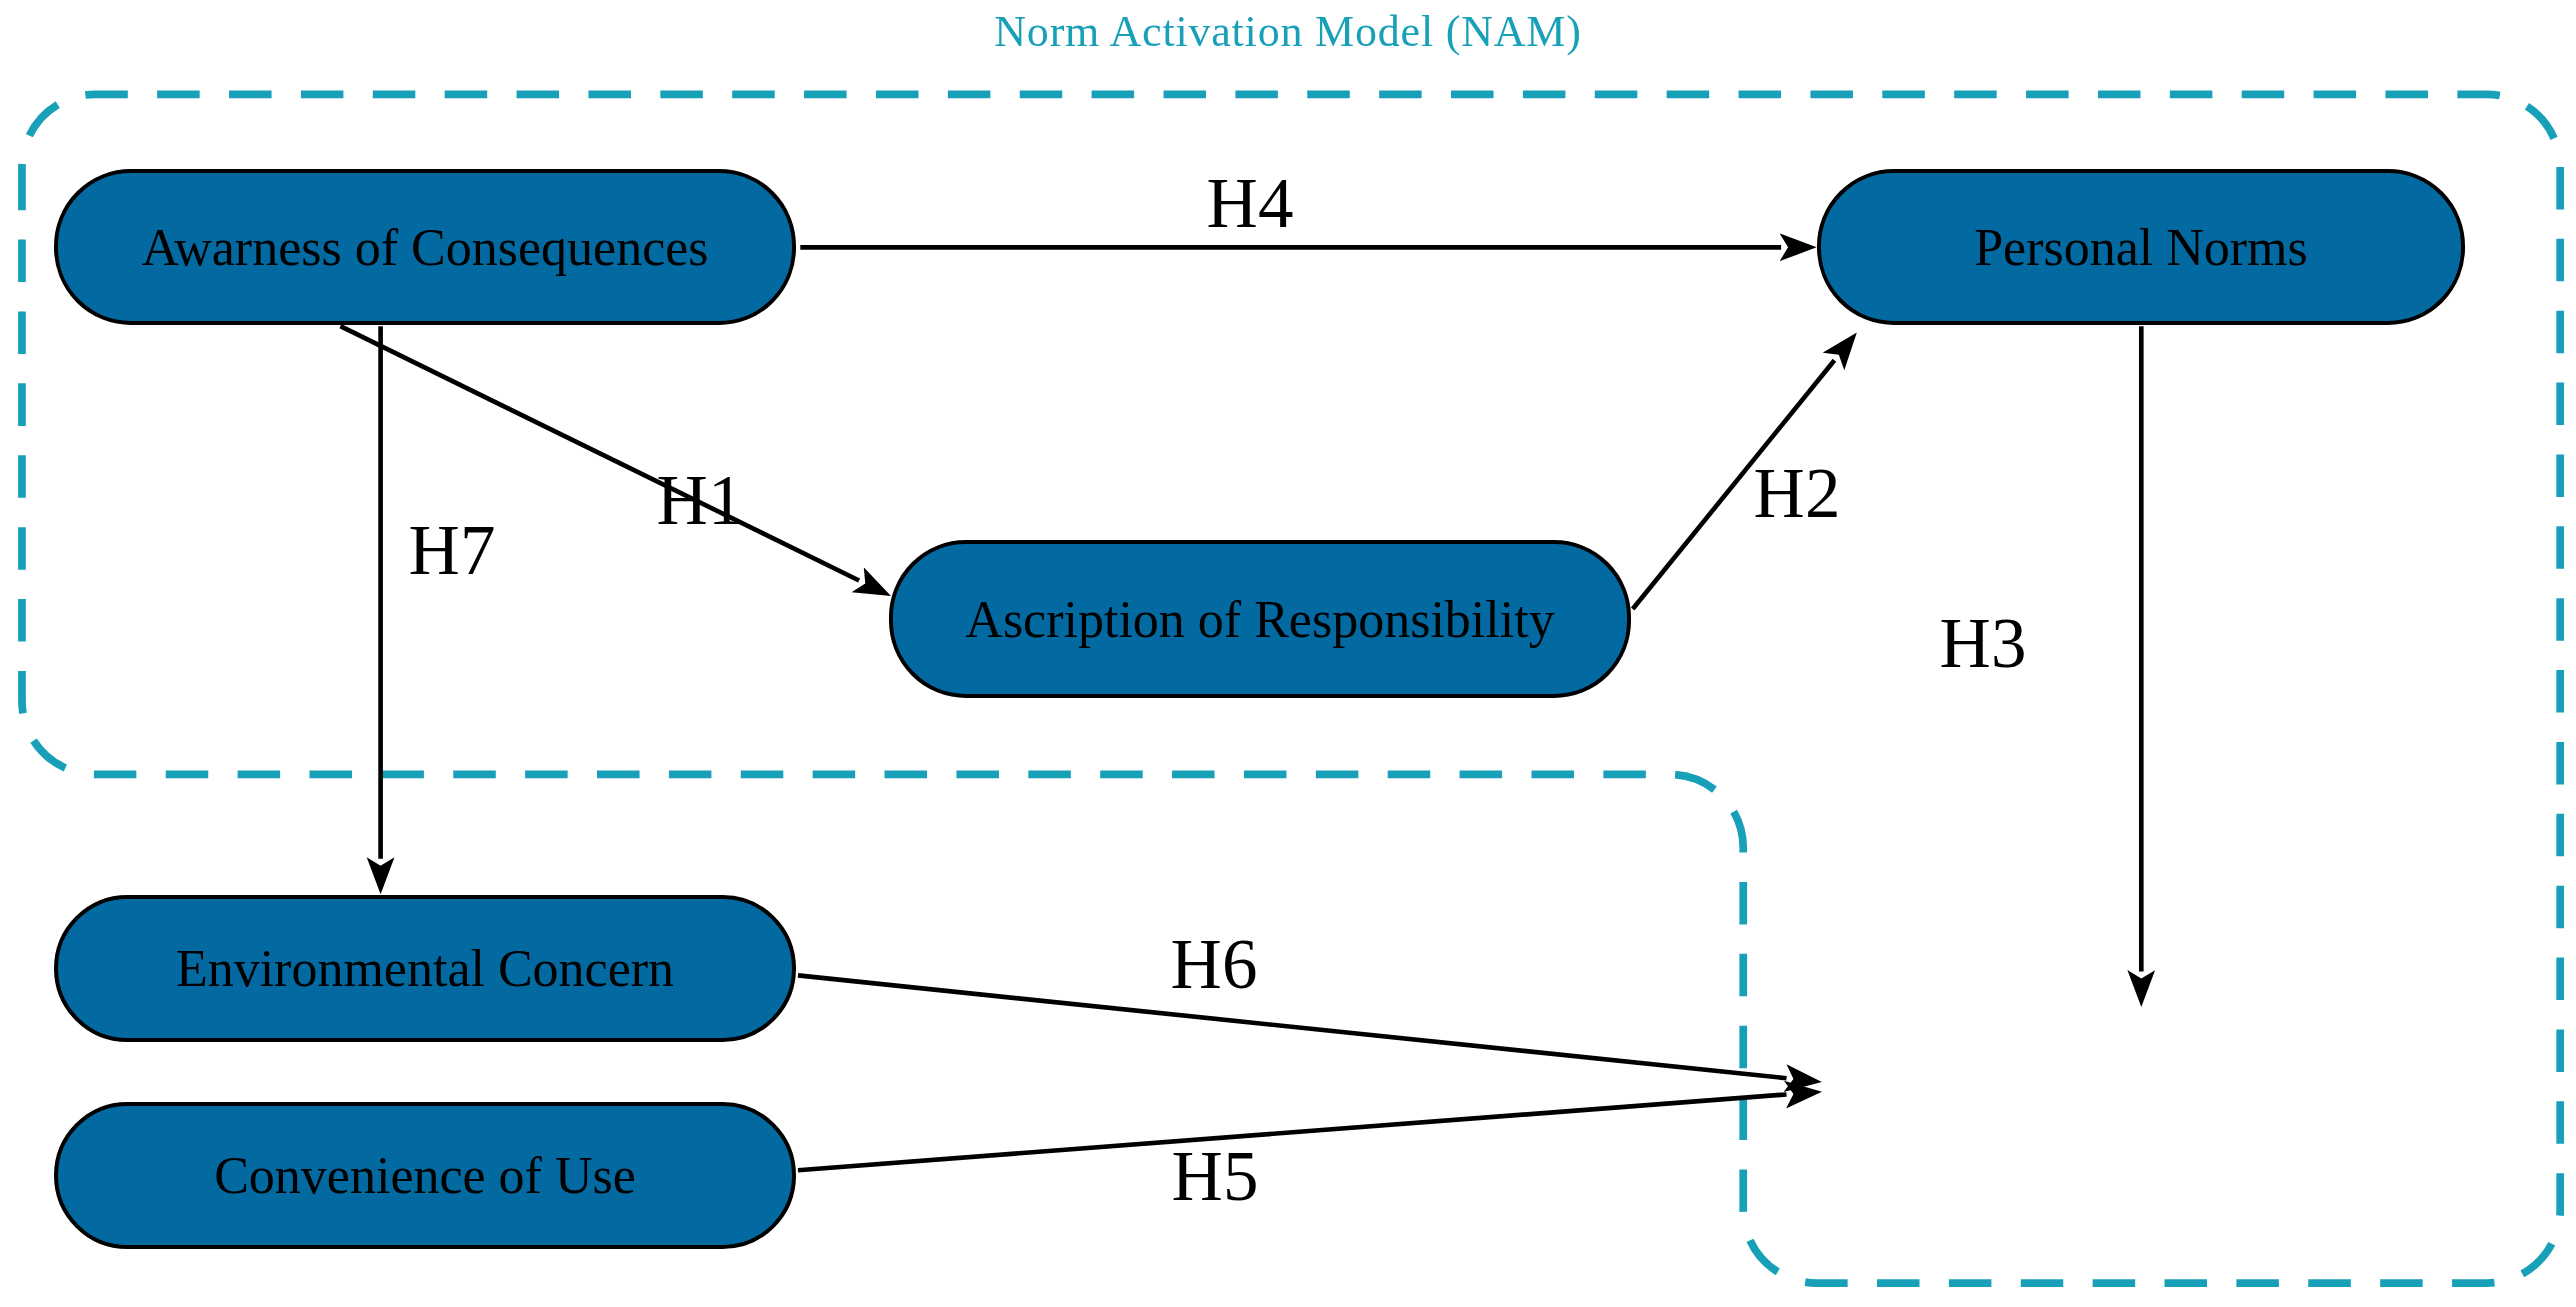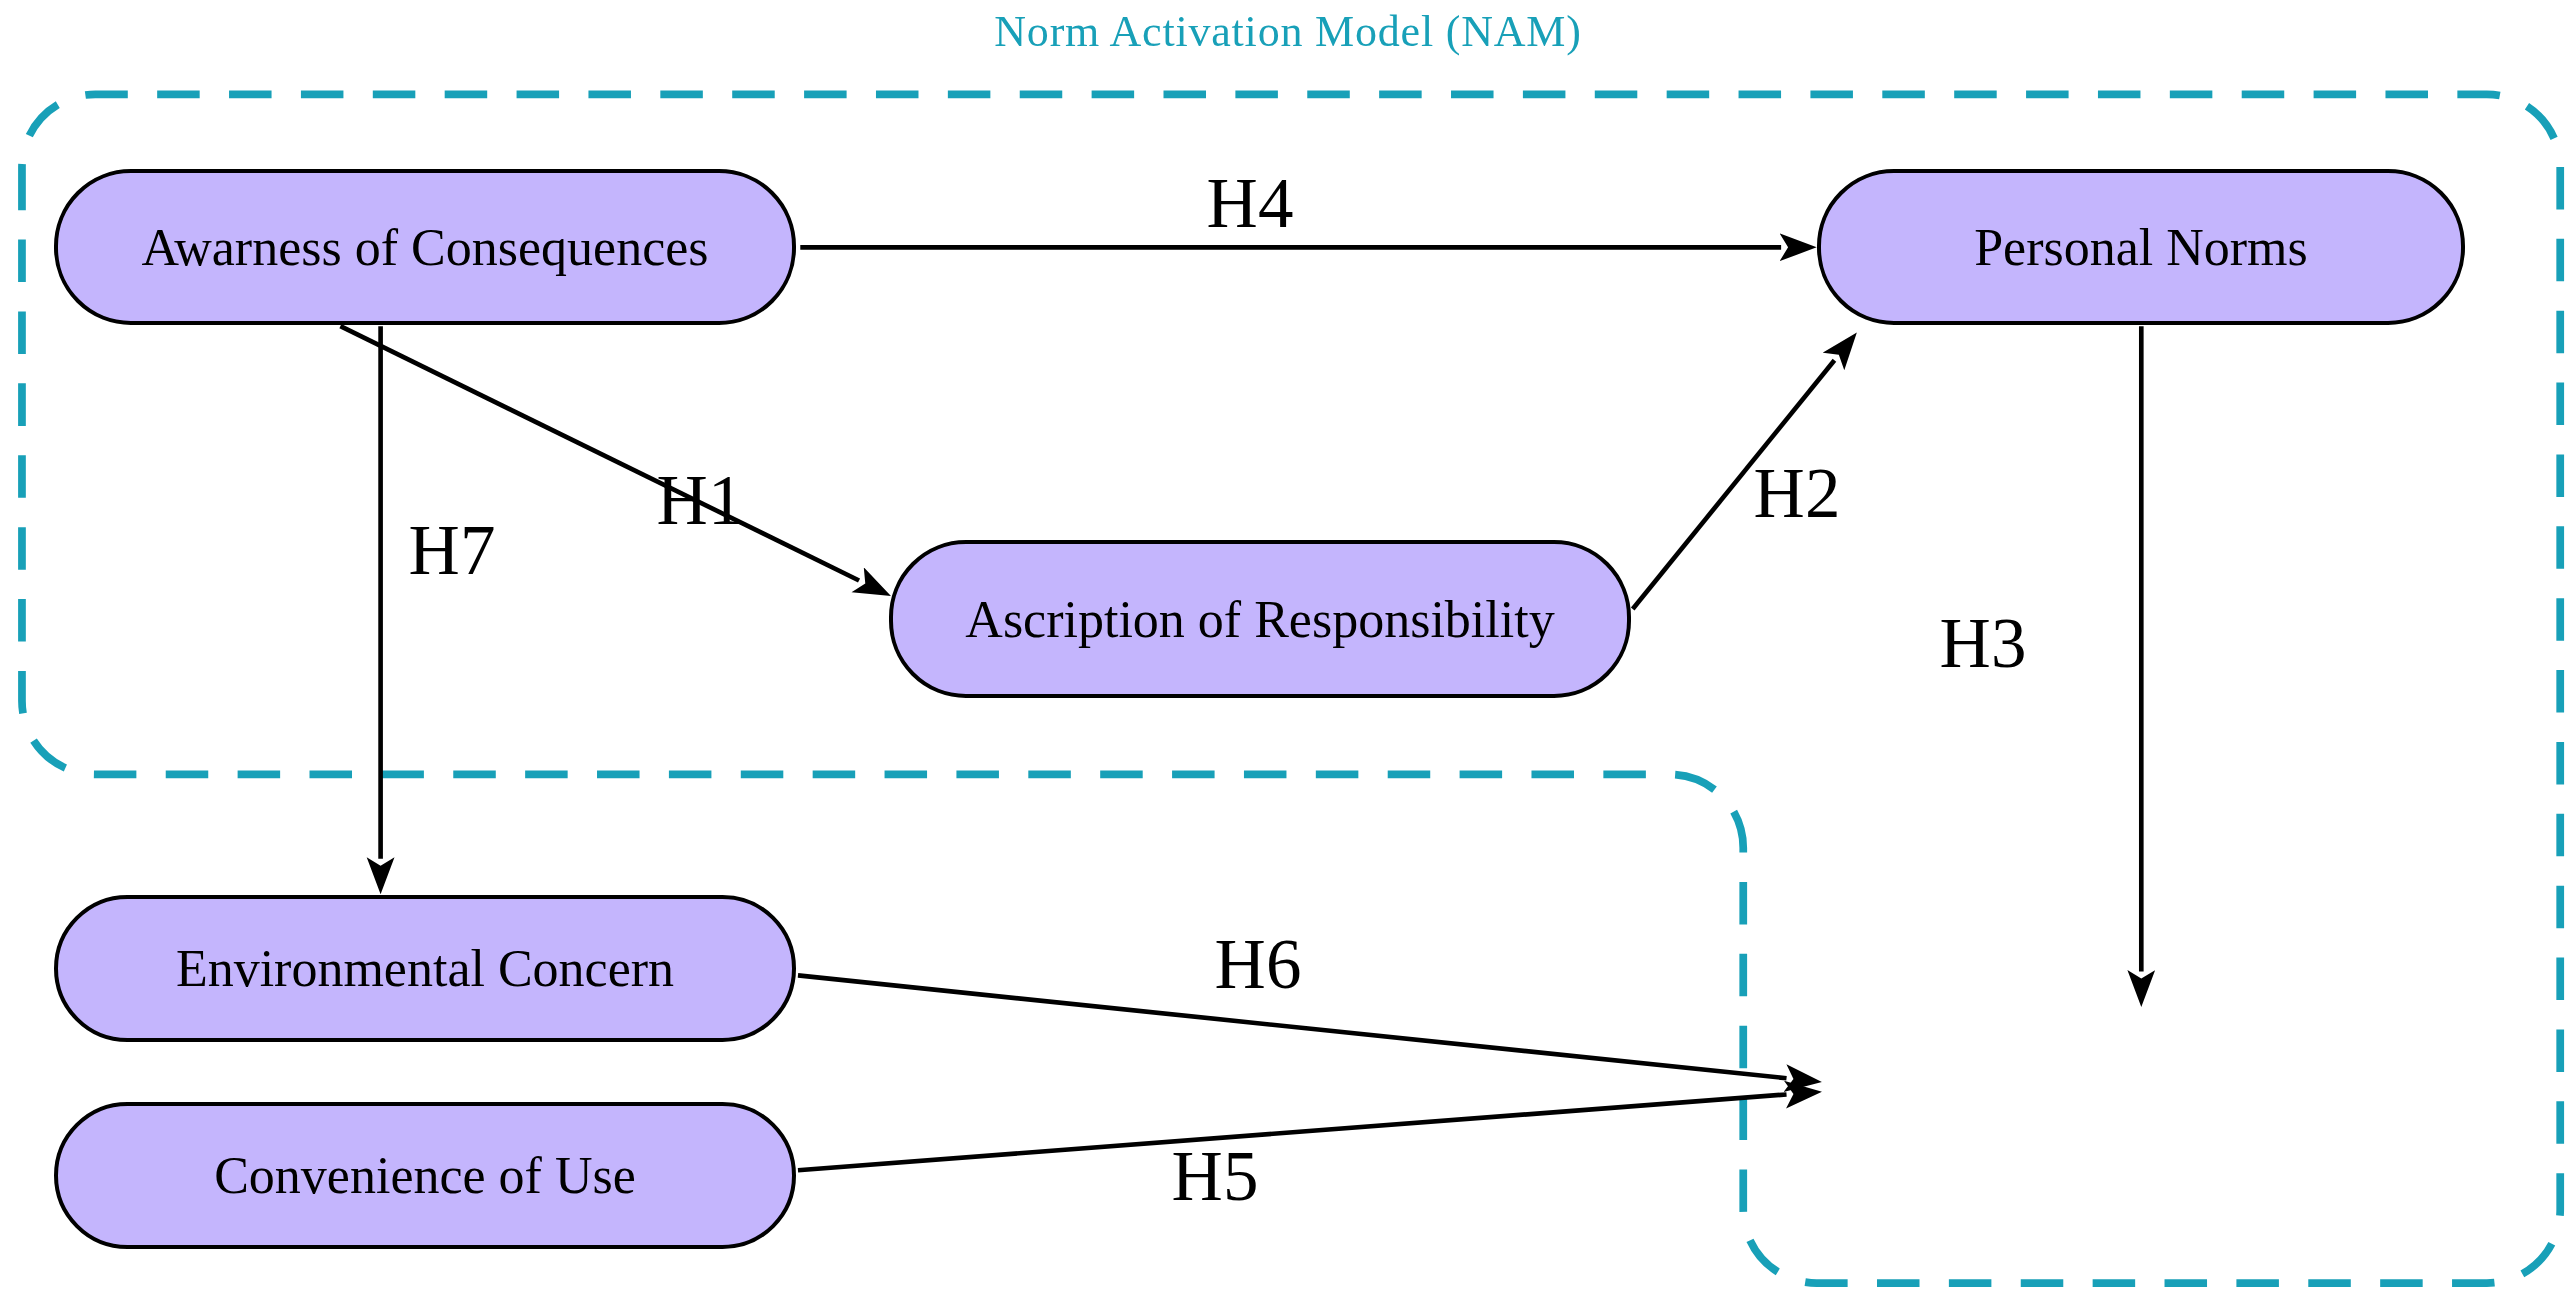--- a/index.html
+++ b/index.html
@@ -24,21 +24,21 @@
     text-align: center;
     font-size: 44px;
     color: var(--teal);
     letter-spacing: 0.8px;
   }
   .node {
     position: absolute;
     box-sizing: border-box;
     border: 4.6px solid var(--ink);
     border-radius: 77px;
-    background: #c4b5fd;
+    background: #0369a1;
     display: flex;
     align-items: center;
     justify-content: center;
     font-size: 52px;
     color: var(--ink);
     white-space: nowrap;
   }
   .n-awareness   { left: 54px;   top: 169px;  width: 742px; height: 156px; }
   .n-personal    { left: 1817px; top: 169px;  width: 648px; height: 156px; }
   .n-ascription  { left: 889px; top: 540px;  width: 742px; height: 158px; }
@@ -50,21 +50,21 @@
     transform: translate(-50%, -50%);
     font-size: 71px;
     color: var(--ink);
     white-space: nowrap;
   }
   .hl-h1 { left: 700px;  top: 493px; margin-top: 7px;  }
   .hl-h2 { left: 1797px; top: 493px;  }
   .hl-h3 { left: 1983px; top: 643px;  }
   .hl-h4 { left: 1250px; top: 203px;  }
   .hl-h5 { left: 1215px; top: 1176px; }
-  .hl-h6 { left: 1214px; top: 964px; margin-left: 44px; }
+  .hl-h6 { left: 1214px; top: 964px; }
   .hl-h7 { left: 452px;  top: 550px;  }
 </style>
 </head>
 <body>
 
 <div class="canvas">
 
   <svg class="edges" viewBox="0 0 3332 1691" aria-hidden="true">
     <defs>
       <marker id="arrow" markerUnits="userSpaceOnUse" markerWidth="52" markerHeight="40" refX="2" refY="18" orient="auto">

